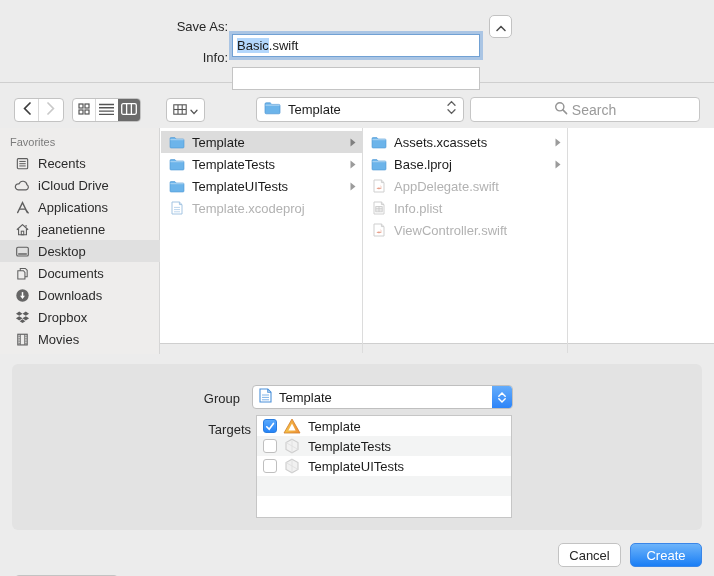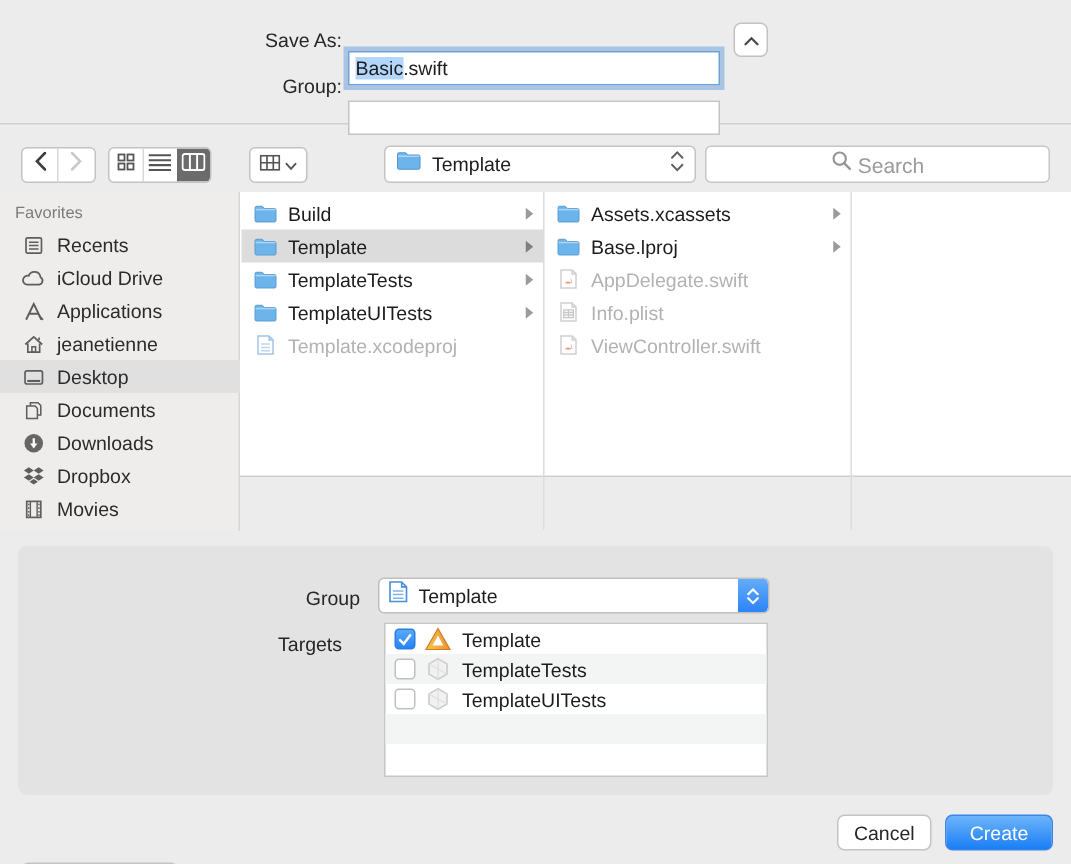--- a/index.html
+++ b/index.html
@@ -32,21 +32,21 @@
   .segmented .seg.on { background:#6b6b6b; border-left-color:#6b6b6b; }
   .action-popup { left:166px; width:39px; gap:3px; }
   .loc-popup { left:256px; top:14px; width:208px; height:25px; position:absolute; background:#fff;
                border:1px solid #c3c3c3; border-radius:4px; display:flex; align-items:center; padding:0 7px; }
   .loc-popup .loc-label { font-size:13px; color:#1c1c1c; margin-left:7px; flex:1; }
   .search-field { left:470px; top:14px; width:230px; height:25px; position:absolute; background:#fff;
                   border:1px solid #c6c6c6; border-radius:4px; display:flex; align-items:center; justify-content:center; gap:4px; }
   .search-field .ph { font-size:14px; color:#9a9a9a; }
 
   
-  .browser { position:absolute; left:0; top:128px; width:714px; height:190px; background:#fff; border-bottom:1px solid #cfcfcf; }
+  .browser { position:absolute; left:0; top:128px; width:714px; height:216px; background:#fff; border-bottom:1px solid #cfcfcf; }
   .sidebar { position:absolute; left:0; top:0; width:160px; height:226px; background:#eeedec; border-right:1px solid #d6d6d6; }
   .sb-header { position:absolute; left:10px; top:8px; font-size:11px; color:#7b7b7b; }
   .sb-list { position:absolute; left:0; top:24px; width:160px; }
   .sb-row { height:22px; display:flex; align-items:center; padding-left:14px; }
   .sb-row.selected { background:#e0e0e0; }
   .sb-row .sb-label { font-size:13px; color:#2b2b2b; margin-left:8px; }
   .sb-icon { width:16px; height:16px; flex:0 0 16px; display:flex; align-items:center; justify-content:center; }
 
   .col { position:absolute; top:0; height:225px; }
   .col1 { left:161px; width:201px; }
@@ -58,21 +58,21 @@
   .file-row.selected { background:#dcdcdc; }
   .file-row .f-label { font-size:13px; color:#1c1c1c; margin-left:7px; }
   .file-row.disabled .f-label { color:#b2b2b2; }
   .f-icon { width:16px; height:16px; flex:0 0 16px; display:flex; align-items:center; justify-content:center; }
   .chev { margin-left:auto; display:flex; align-items:center; }
 
   
   .lower-panel { position:absolute; left:12px; top:364px; width:690px; height:166px; background:#e3e3e3; border-radius:6px; }
   .opt-label { position:absolute; font-size:13px; color:#262626; text-align:right; width:100px; }
   .lbl-group { left:128px; top:27px; }
-  .lbl-targets { left:116px; top:58px;text-align:right; }
+  .lbl-targets { left:139px; top:58px;text-align:right; }
   .group-popup { position:absolute; left:240px; top:21px; width:261px; height:24px; background:#fff;
                  border:1px solid #bfbfbf; border-radius:4px; display:flex; align-items:center; padding-left:6px; overflow:hidden; }
   .group-popup .g-label { font-size:13px; color:#1c1c1c; margin-left:7px; flex:1; }
   .stepper { width:20px; height:24px; background:linear-gradient(#66aefb,#2a82f8); border-radius:0 4px 4px 0;
              display:flex; flex-direction:column; align-items:center; justify-content:center; gap:1px; margin-left:auto; }
   .targets-list { position:absolute; left:244px; top:51px; width:256px; height:103px; background:#fff; border:1px solid #c6c6c6; }
   .tg-row { height:20px; display:flex; align-items:center; padding-left:6px; }
   .tg-row.alt { background:#f3f4f4; }
   .tg-row .tg-label { font-size:13px; color:#1c1c1c; margin-left:7px; }
   .checkbox { width:14px; height:14px; border-radius:3px; border:1px solid #bfbfbf; background:#fff;
@@ -94,21 +94,21 @@
 <div class="dialog">
 
   <section class="top-form">
     <label class="form-label lbl-saveas">Save As:</label>
     <div class="textfield tf-saveas"><span class="sel-text">Basic</span><span>.swift</span></div>
     <div class="disclosure-btn">
       <span><svg width="10" height="7" viewBox="0 0 10 7">
             <path d="M1 5.5 L5 1.5 L9 5.5" stroke="#4a4a4a" stroke-width="1.5" fill="none" stroke-linecap="round"></path>
           </svg></span>
     </div>
-    <label class="form-label lbl-tags">Group:</label>
+    <label class="form-label lbl-tags">Info:</label>
     <div class="textfield tf-tags"></div>
   </section>
 
   <section class="toolbar">
     <div class="tb-btn navgroup">
       <div class="half">
           <span><svg width="8" height="13" viewBox="0 0 8 13">
               <path d="M7 1 L1.6 6.5 L7 12" stroke="#3d3d3d" stroke-width="1.7" fill="none" stroke-linecap="round"></path>
             </svg></span>
         </div>
@@ -286,34 +286,20 @@
                   <rect x="11.2" y="11.6" width="1" height="1.2"></rect>
                 </g>
               </svg>
             </span>
           <span class="sb-label">Movies</span>
         </div>
       </div>
     </div>
 
     <div class="col col1">
-      <div class="file-row">
-        <span class="f-icon">
-            <svg width="16" height="13" viewBox="0 0 16 13">
-              <path d="M1 2.6 Q1 1.5 2.1 1.5 L5.8 1.5 L7.3 3 L14 3 Q15 3 15 4 L15 11 Q15 12 14 12 L2 12 Q1 12 1 11 Z" fill="#6cb4ea" stroke="#4f97d4" stroke-width="0.6"></path>
-              <rect x="1.3" y="3.2" width="13.4" height="1" fill="rgba(255,255,255,0.45)"></rect>
-            </svg>
-          </span>
-        <span class="f-label">Build</span>
-        <span class="chev">
-            <svg width="6" height="9" viewBox="0 0 6 9">
-              <path d="M0.5 0.5 L5.5 4.5 L0.5 8.5 Z" fill="#9b9b9b"></path>
-            </svg>
-          </span>
-      </div>
       <div class="file-row selected">
         <span class="f-icon">
             <svg width="16" height="13" viewBox="0 0 16 13">
               <path d="M1 2.6 Q1 1.5 2.1 1.5 L5.8 1.5 L7.3 3 L14 3 Q15 3 15 4 L15 11 Q15 12 14 12 L2 12 Q1 12 1 11 Z" fill="#6cb4ea" stroke="#4f97d4" stroke-width="0.6"></path>
               <rect x="1.3" y="3.2" width="13.4" height="1" fill="rgba(255,255,255,0.45)"></rect>
             </svg>
           </span>
         <span class="f-label">Template</span>
         <span class="chev">
             <svg width="6" height="9" viewBox="0 0 6 9">

